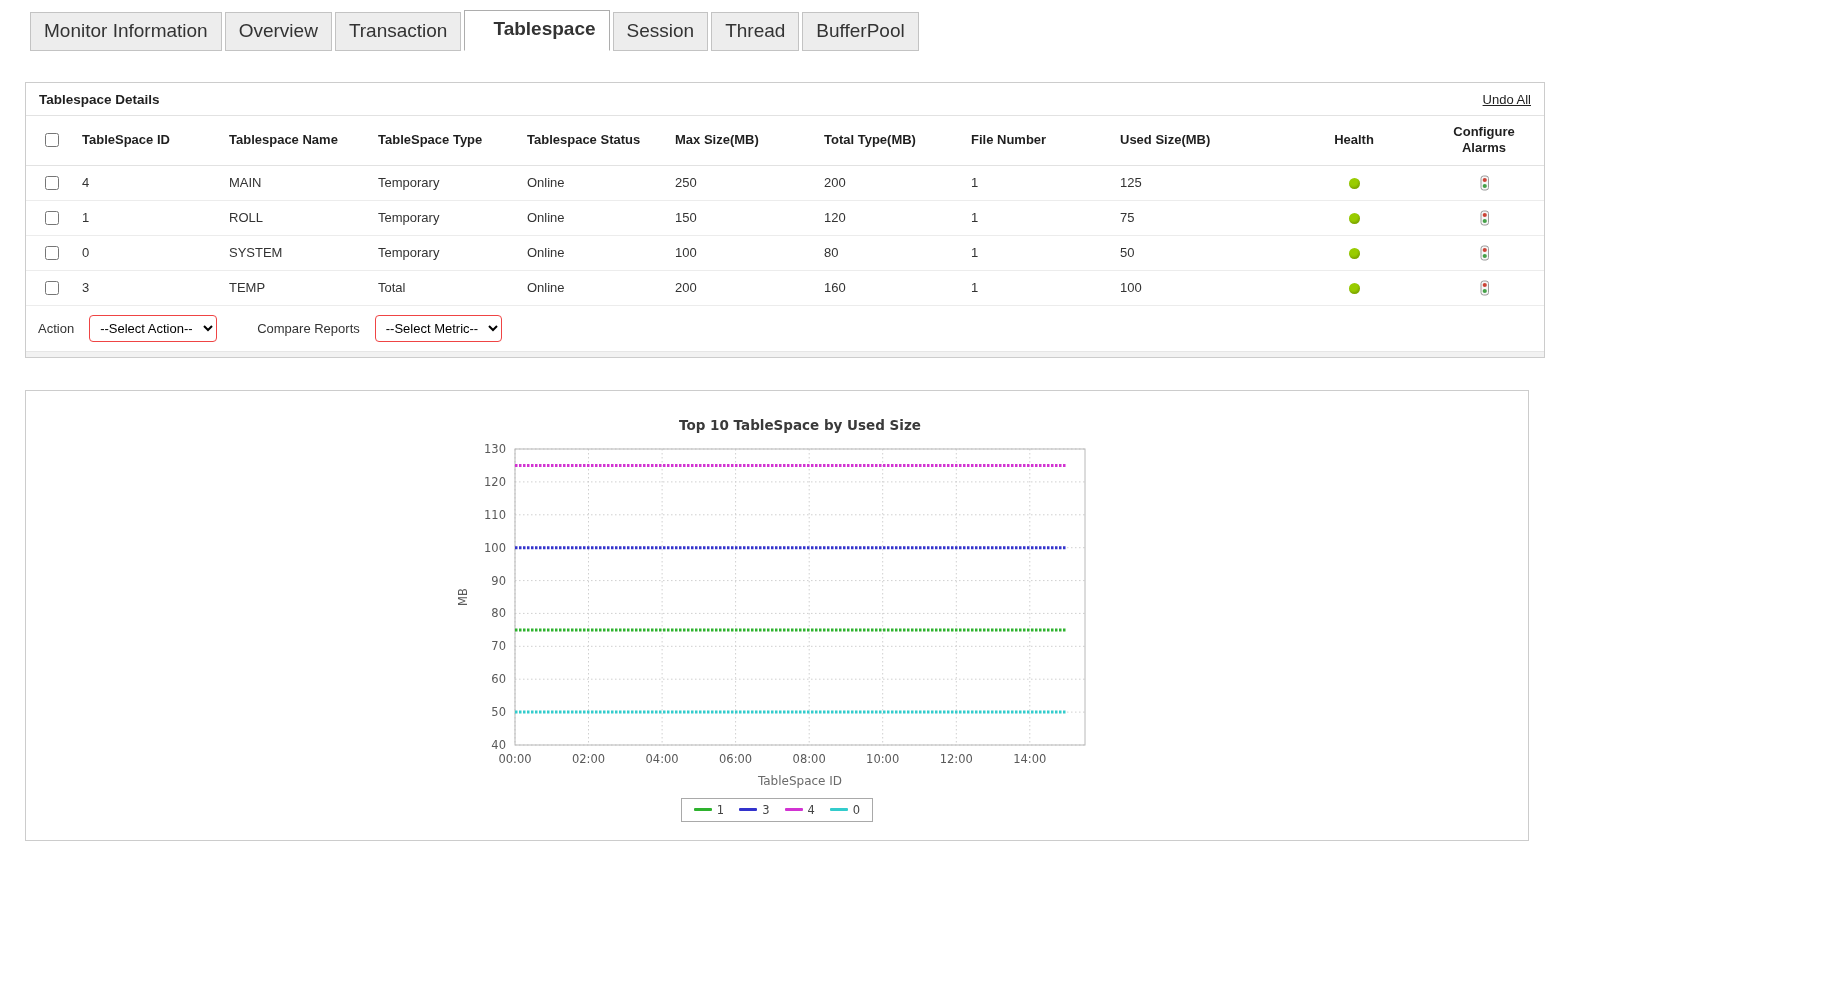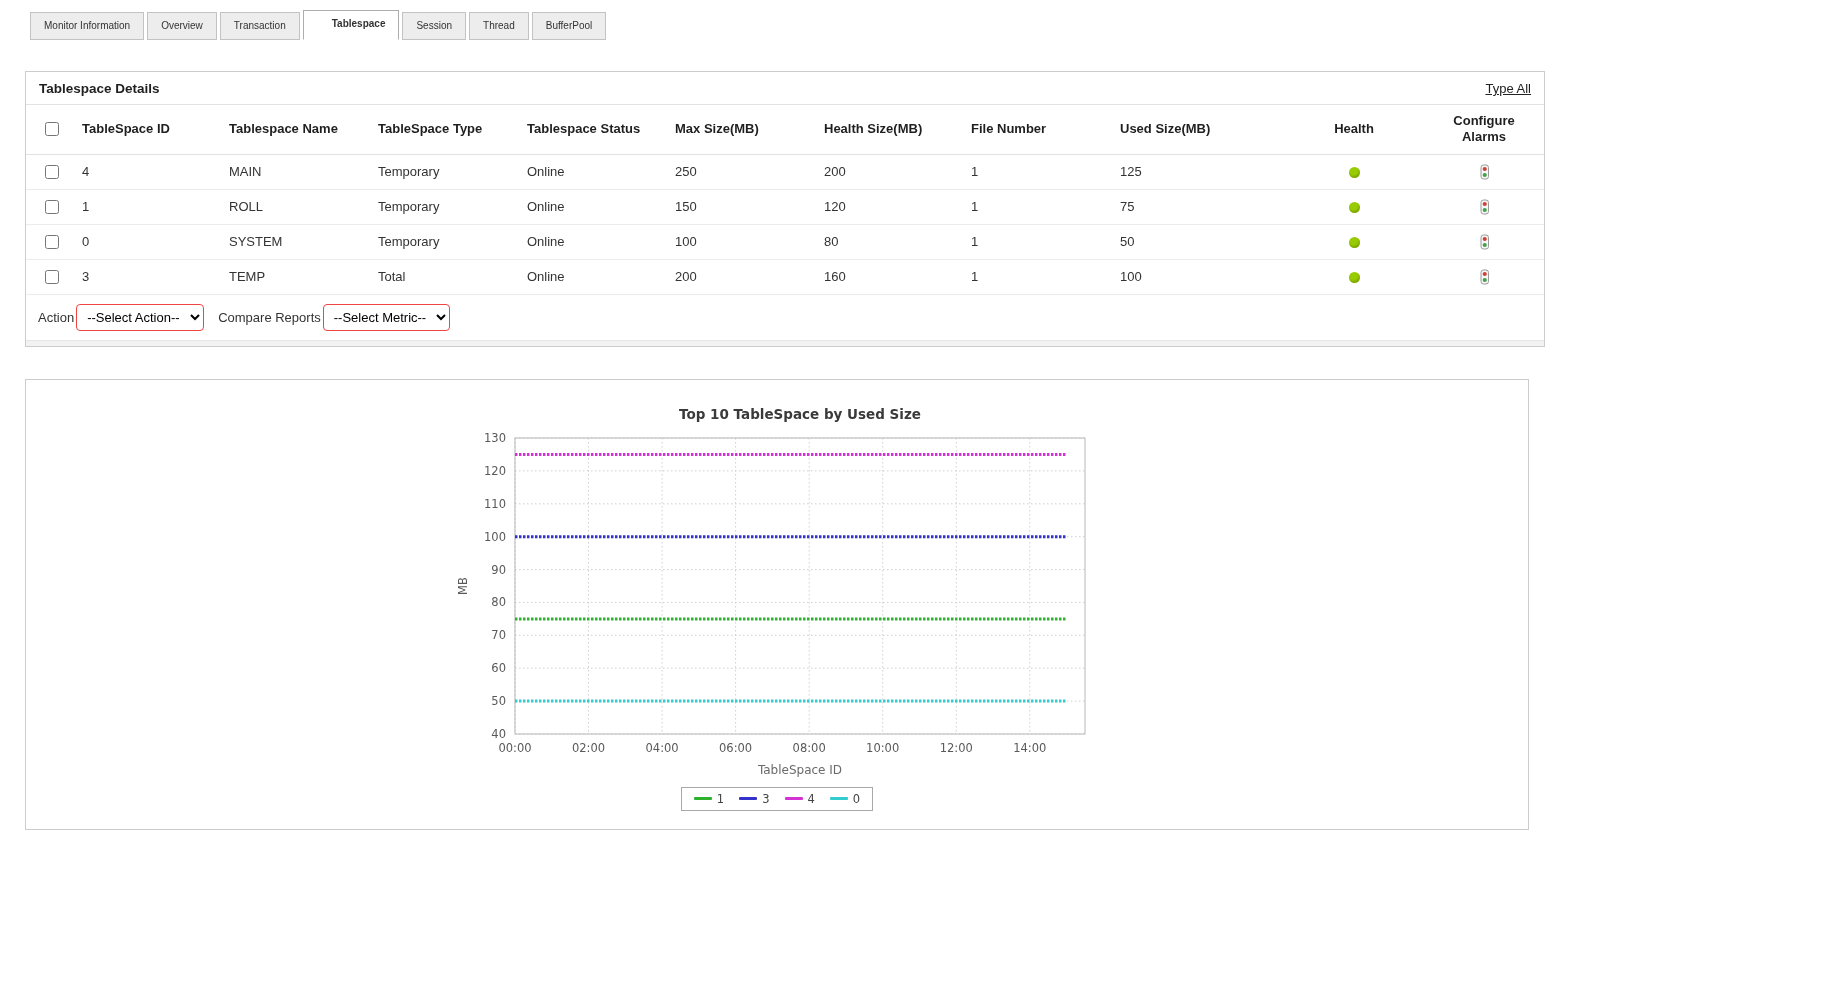--- a/index.html
+++ b/index.html
@@ -12,21 +12,21 @@
     min-height: 981px;
   }
 
   
   .tab-bar { display: flex; padding: 10px 0 0 30px; align-items: flex-end; }
   .tab {
     background: #ededed;
     border: 1px solid #c3c3c3;
     padding: 7px 13px 8px;
     margin-right: 3px;
-    font-size: 10px;
+    font-size: 19px;
     color: #333;
     cursor: pointer;
     white-space: nowrap;
   }
   .tab.active {
     background: #fff;
     font-weight: 700;
     border-color: #adadad;
     border-bottom-color: #fff;
     padding-bottom: 10px;
@@ -69,21 +69,21 @@
   .data-table input[type="checkbox"] { width: 14px; height: 14px; cursor: pointer; }
 
   .health-dot {
     display: inline-block; width: 11px; height: 11px; border-radius: 50%;
     vertical-align: middle;
   }
   .alarm-icon { display: inline-block; vertical-align: middle; cursor: pointer; line-height: 0; }
 
   
   .action-bar {
-    display: flex; align-items: center; gap: 2px;
+    display: flex; align-items: center; gap: 15px;
     padding: 9px 12px;
   }
   .action-bar .gap { width: 10px; }
   .action-bar select {
     font-family: "Liberation Sans", sans-serif;
     font-size: 13px; padding: 4px 6px;
     border: 1px solid #ef4444; border-radius: 4px; background: #fff;
     cursor: pointer;
   }
   .panel-footer-strip { height: 6px; background: #f2f2f2; border-top: 1px solid #e6e6e6; }
@@ -121,21 +121,21 @@
       <div class="tab">Thread</div>
       <div class="tab">BufferPool</div>
     </div>
 
   <div class="content">
 
 
     <div class="panel table-panel">
       <div class="panel-header">
         <span class="panel-title">Tablespace Details</span>
-        <a class="show-all" href="#">Type All</a>
+        <a class="show-all" href="#">Undo All</a>
       </div>
 
       <table class="data-table">
         <colgroup>
           <col style="width:50px">
             <col style="width:147px">
             <col style="width:149px">
           <col style="width:149px">
             <col style="width:148px">
             <col style="width:149px">
@@ -146,21 +146,21 @@
             <col style="width:120px">
         </colgroup>
         <thead>
           <tr>
               <th class="cb-cell"><input type="checkbox" style=""></th>
               <th>TableSpace ID</th>
               <th>Tablespace Name</th>
               <th>TableSpace Type</th>
               <th>Tablespace Status</th>
               <th>Max Size(MB)</th>
-              <th>Health Size(MB)</th>
+              <th>Total Type(MB)</th>
               <th>File Number</th>
               <th>Used Size(MB)</th>
               <th class="center">Health</th>
               <th class="center">Configure Alarms</th>
             </tr>
         </thead>
         <tbody>
             <tr>
               <td class="cb-cell"><input type="checkbox" style=""></td>
               <td>4</td>

